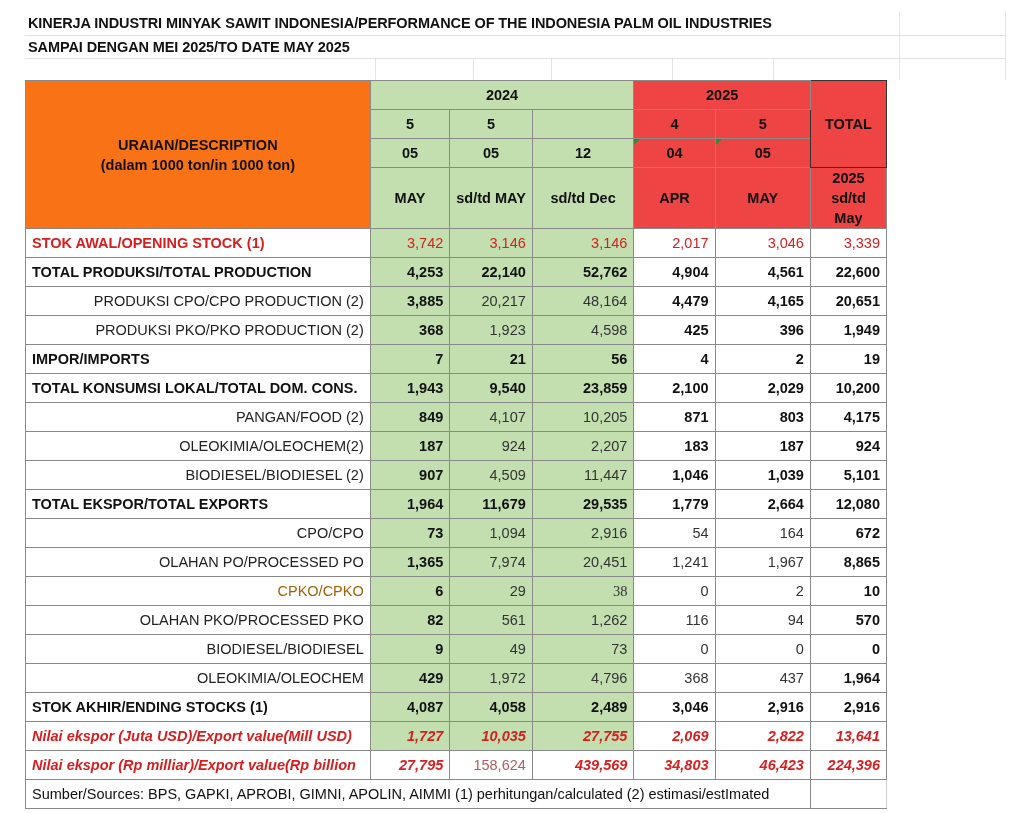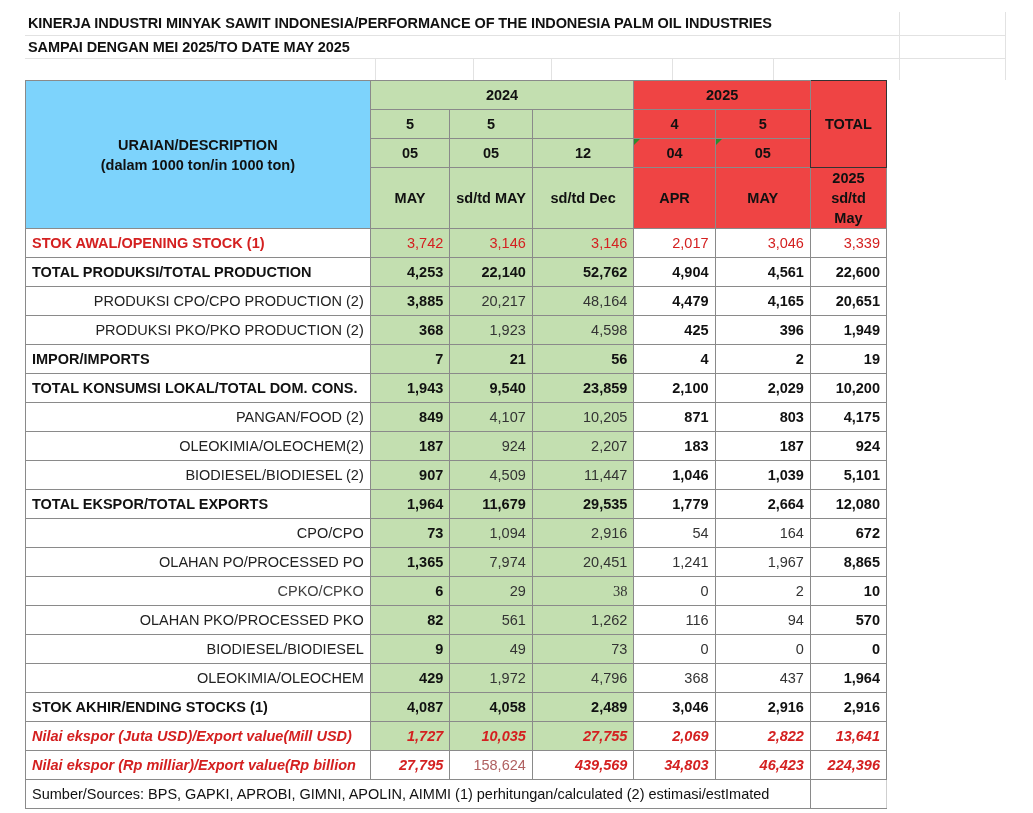--- a/index.html
+++ b/index.html
@@ -8,21 +8,21 @@
   .sheet { position:absolute; left:0; top:8px; width:887px; height:813px; }
   .title { position:absolute; left:28px; font-weight:bold; font-size:14.5px; letter-spacing:-0.1px; }
   #t1 { top:7px; }
   #t2 { top:31px; }
   .gl { position:absolute; background:#e2e2e2; }
   table.grid { position:absolute; left:25px; top:72px; border-collapse:collapse; table-layout:fixed; }
   table.grid td { border:1px solid #8a8a8a; padding:0 6px; font-size:14.5px; height:29px; box-sizing:border-box; white-space:nowrap; overflow:hidden; }
   .hdr td { text-align:center; font-weight:bold; height:22px; }
   .g { background:#c3dfb0; }
   .y { background:#ef4444; }
-  .desc { background:#7dd3fc; text-align:center; font-weight:bold; font-size:14.5px; line-height:20px; }
+  .desc { background:#f97316; text-align:center; font-weight:bold; font-size:14.5px; line-height:20px; }
   .num { text-align:right; }
   .bold { font-weight:bold; }
   .thin { font-weight:normal; color:#333;text-align:right; }
   .red { color:#d42020; }
   .ital { font-style:italic; }
   .ind1 { padding-left:14px !important; }
   .ind2 { padding-left:25px !important; }
   .footer td { border:none; border-left:1px solid #8a8a8a; font-size:14.5px; }
   .tri { position:absolute; width:0; height:0; border-top:6px solid #2e8b2e; border-right:6px solid transparent; }
 </style>
@@ -190,21 +190,21 @@
         <tr>
           <td class="thin ind2" style="color: rgb(34, 34, 34);">OLAHAN PO/PROCESSED PO</td>
           <td class="num bold g">1,365</td>
           <td class="num thin g" style="color: rgb(51, 51, 51);">7,974</td>
           <td class="num thin g" style="color: rgb(51, 51, 51);">20,451</td>
           <td class="num thin" style="color: rgb(51, 51, 51);">1,241</td>
           <td class="num thin" style="color: rgb(51, 51, 51);">1,967</td>
           <td class="num bold">8,865</td>
         </tr>
         <tr>
-          <td class="thin ind2" style="color: #404040; margin-top: 16px;">CPKO/CPKO</td>
+          <td class="thin ind2" style="color: #a16207; margin-top: 16px;">CPKO/CPKO</td>
           <td class="num bold g">6</td>
           <td class="num thin g" style="color: rgb(51, 51, 51);">29</td>
           <td class="num thin g" style="color: rgb(51, 51, 51); font-family: Liberation Serif, serif;">38</td>
           <td class="num thin" style="color: rgb(51, 51, 51);">0</td>
           <td class="num thin" style="color: rgb(51, 51, 51);">2</td>
           <td class="num bold">10</td>
         </tr>
         <tr>
           <td class="thin ind2" style="color: rgb(34, 34, 34);">OLAHAN PKO/PROCESSED PKO</td>
           <td class="num bold g">82</td>

